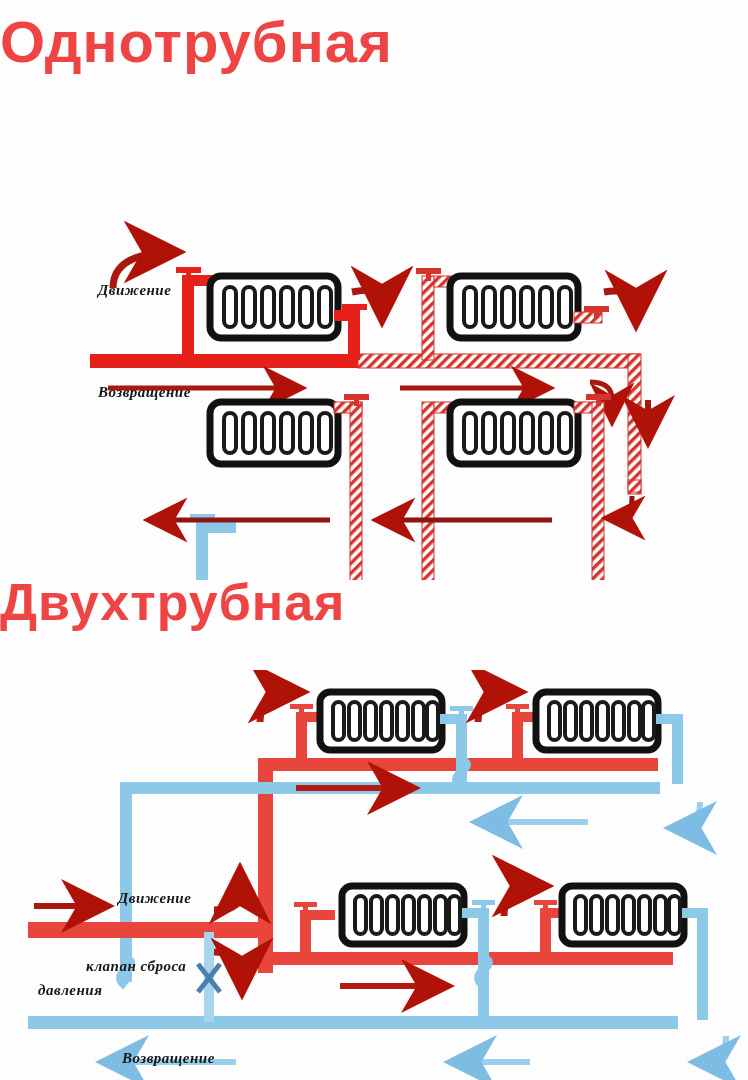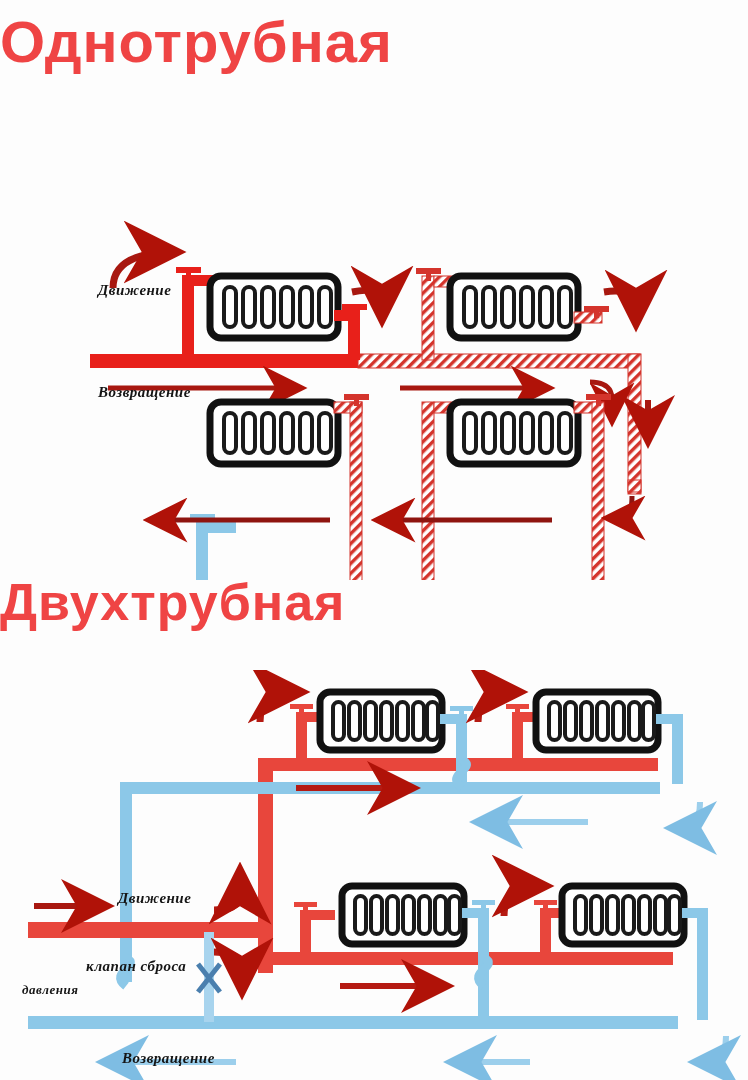--- a/index.html
+++ b/index.html
@@ -302,17 +302,17 @@
     <path d="M340,316 L446,316" stroke="#b51a12" stroke-width="6" fill="none" marker-end="url(#ar-dred)"></path>
 
     <path d="M236,392 L104,392" stroke="#9ccfec" stroke-width="6" fill="none" marker-end="url(#ar-blue)"></path>
     <path d="M530,392 L452,392" stroke="#9ccfec" stroke-width="6" fill="none" marker-end="url(#ar-blue)"></path>
     <path d="M726,366 C726,392 714,392 696,392" stroke="#9ccfec" stroke-width="6" fill="none" marker-end="url(#ar-blue)"></path>
   </svg>
 
   <div class="lbl" id="lbl-d2-move" style="left:118px;top:890px;font-size:15px;">Движение</div>
 
   <div class="lbl" id="lbl-d2-valve1" style="left:38px;top:958px;font-size:15px;margin-left:48px;">клапан сброса</div>
-  <div class="lbl" id="lbl-d2-valve2" style="left:22px;top:982px;font-size:13px;">давления</div>
+  <div class="lbl" id="lbl-d2-valve2" style="left:38px;top:982px;font-size:15px;">давления</div>
 
   <div class="lbl" id="lbl-d2-ret" style="left:122px;top:1050px;font-size:15px;">Возвращение</div>
 
 </div>
 
 </body></html>

